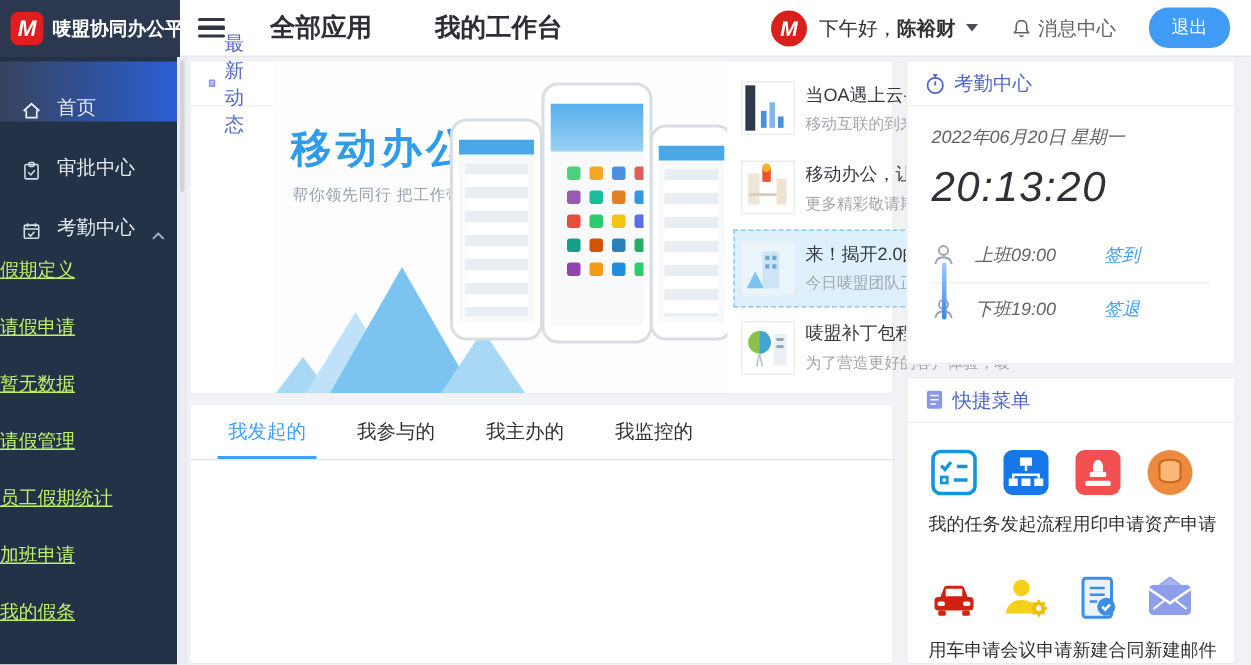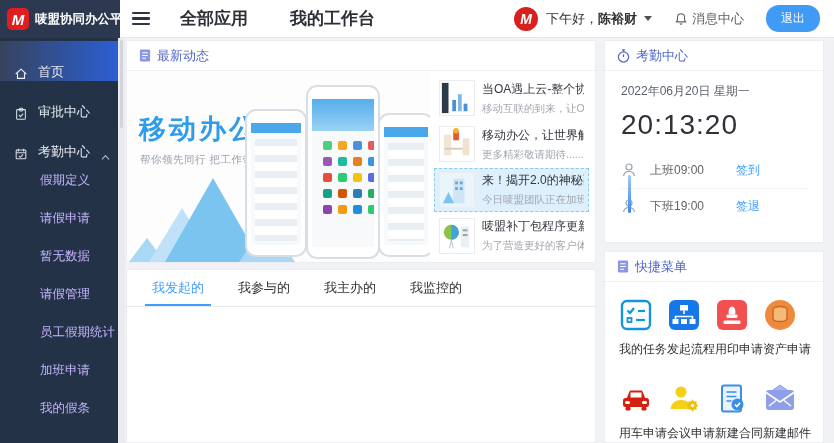--- a/index.html
+++ b/index.html
@@ -25,32 +25,32 @@
   .logout-btn { background:#3f9bf5; color:#fff; border:none; font-size:12px; padding:5px 15px; border-radius:13px; cursor:pointer; font-family:inherit; }
 
   
   .body { flex:1; display:flex; min-height:0; }
   .sidebar { width:118px; background:#243248; flex-shrink:0; padding-top:3px; }
   .side-scroll { width:7px; background:#ebebef; flex-shrink:0; }
   .side-scroll .thumb { width:5px; height:90px; margin:1px auto; background:#d3d3d9; border-radius:3px; }
   .menu-item { height:40px; display:flex; align-items:flex-end; gap:10px; padding:0 8px 0 14px; color:#e6eaf0; font-size:13px; cursor:pointer; }
   .menu-item.active { background:linear-gradient(90deg,#36435d 0%, #2c5fd3 100%); }
   .menu-item .mi-label { flex:1; }
-  .submenu-item { height:38px; display:flex; align-items:center; padding-left:40px; color:#c4b5fd; font-size:12.5px; cursor:pointer; }
+  .submenu-item { height:38px; display:flex; align-items:center; color:#bef264; font-size:12.5px; cursor:pointer;text-decoration:underline; }
 
   .content { flex:1; display:flex; gap:8px; padding:2px 0 0 1px; min-width:0; }
   .main-col { width:470px; flex-shrink:0; display:flex; flex-direction:column; gap:6px; }
   .right-col { flex:1; display:flex; flex-direction:column; gap:8px; }
   .page-scroll { width:5px; background:#f1f1f3; flex-shrink:0; }
 
   .panel { background:#fff; border:1px solid #ebedf0; }
   .panel-head { height:30px; display:flex; align-items:center; gap:6px; padding:0 12px; border-bottom:1px solid #f0f0f2; color:#5266cc; font-size:13px; }
 
   
-  .news-panel { height:223px; display:flex; flex-direction:column; }
+  .news-panel { height:223px; display:flex; flex-direction:row; }
   .news-body { flex:1; display:flex; min-height:0; }
   .banner { width:303px; position:relative; overflow:hidden; background:#fdfdfe; flex-shrink:0; }
   .banner-headline { position:absolute; left:12px; top:40px; font-size:27px; font-weight:bold; color:#2e9ce9; letter-spacing:3px; }
   .banner-subline { position:absolute; left:13px; top:82px; font-size:10.5px; color:#98a1ac; letter-spacing:0.5px; white-space:nowrap; }
   .mountains { position:absolute; left:0; bottom:0; }
   .phone { position:absolute; background:#fff; border:2px solid #d9dee5; border-radius:11px; }
   .phone .screen { position:absolute; left:4px; right:4px; top:12px; bottom:10px; background:#f7f9fb; overflow:hidden; }
   .screen .scr-hd { height:10px; background:#4aa7e9; }
   .phone.front .screen .scr-hd { height:32px; background:linear-gradient(180deg,#55aeeb,#9ad2f4); }
   .screen .rows { position:absolute; left:4px; right:4px; top:16px; bottom:4px;
@@ -72,21 +72,21 @@
   
   .tasks-panel { flex:1; display:flex; flex-direction:column; }
   .tab-bar { height:37px; display:flex; border-bottom:1px solid #e4e7ed; padding:0 8px; flex-shrink:0; }
   .tab { padding:0 17px; line-height:36px; font-size:13px; color:#303133; position:relative; cursor:pointer; }
   .tab.active { color:#409eff; }
   .tab.active::after { content:''; position:absolute; left:10px; right:10px; bottom:0; height:2px; background:#409eff; }
   .empty-text { text-align:center; font-size:12px; color:#9aa0a8; padding-top:22px; }
 
   
   .attendance-panel { height:223px; display:flex; flex-direction:column; }
-  .att-body { padding:12px 16px 0; }
+  .att-body { padding:12px 16px 0;font-style:italic; }
   .att-date { font-size:12px; color:#5b6069; }
   .att-time { font-size:28px; color:#2e3138; margin:9px 0 12px; letter-spacing:1px; }
   .att-timeline { position:relative; }
   .att-timeline::before { content:''; position:absolute; left:7px; top:22px; height:38px; width:3px; border-radius:2px;
      background:linear-gradient(180deg,#9ec9f7,#3f86e8); }
   .att-row { display:flex; padding:9px 0; }
   .att-row.first { border-bottom:1px solid #f1f1f3; }
   .att-label { font-size:12px; color:#606266; margin-left:13px; }
   .att-action { font-size:12px; color:#409eff; margin-left:32px; cursor:pointer; }
 

